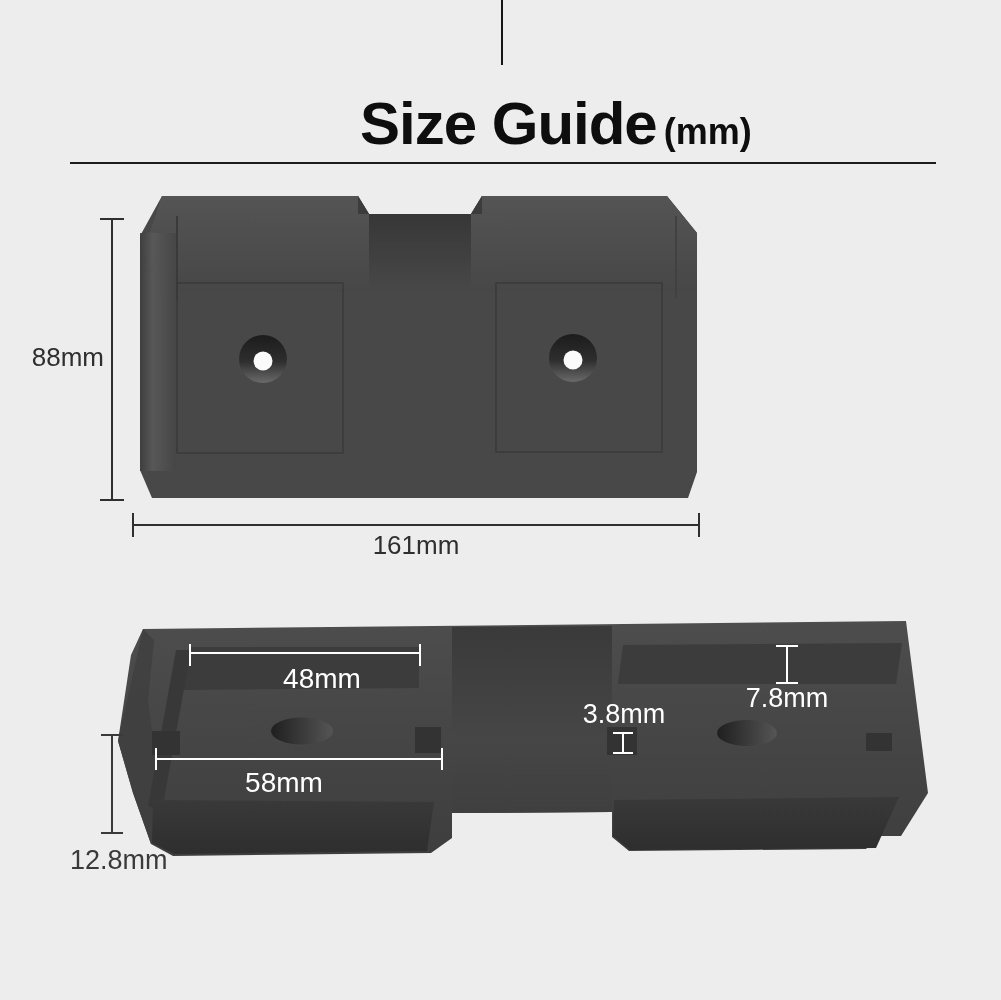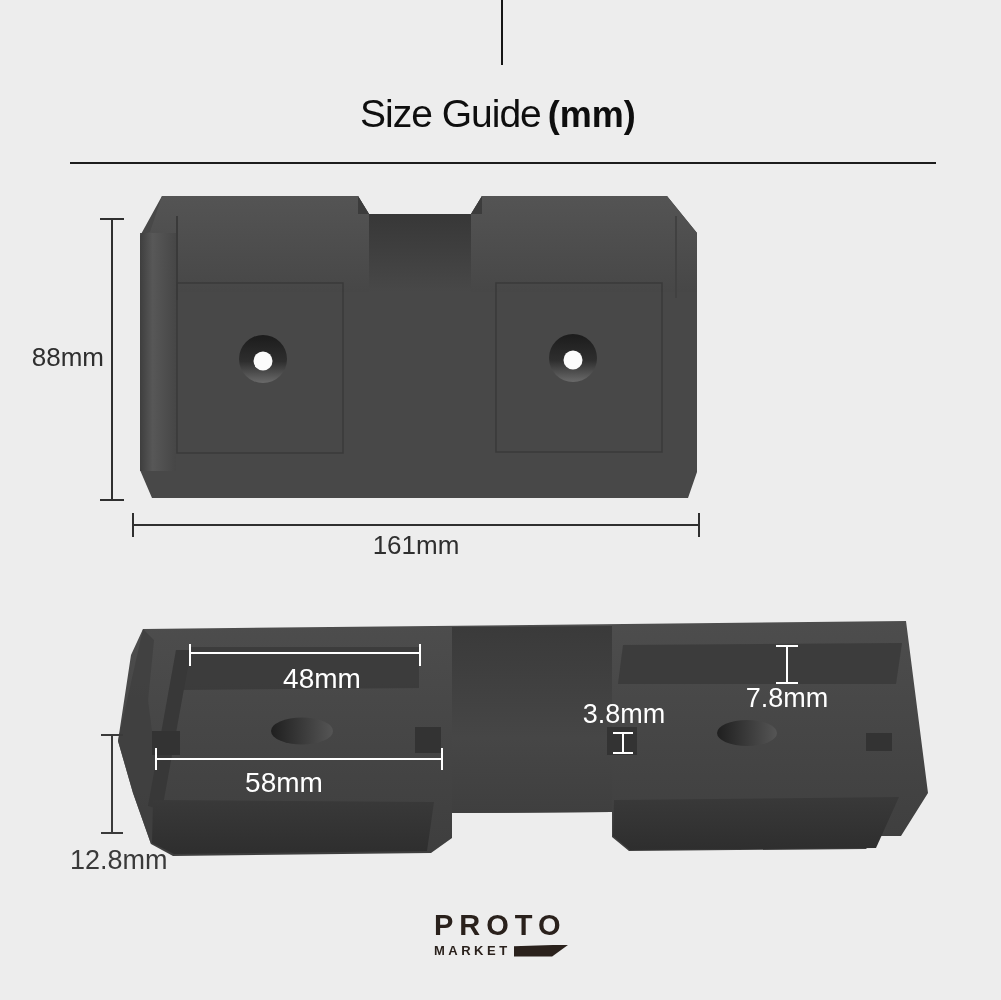--- a/index.html
+++ b/index.html
@@ -9,21 +9,21 @@
     font-family:"Liberation Sans","DejaVu Sans",sans-serif;
     position:relative;overflow:hidden;
   }
   .canvas{position:absolute;inset:0;width:1001px;height:1000px;}
   .top-tick{position:absolute;left:501px;top:0;width:2px;height:65px;background:#161616;}
   .header{
     position:absolute;left:360px;top:94px;
     display:flex;align-items:baseline;gap:7px;
     color:#0e0e0e;white-space:nowrap;
   }
-  .header .title{font-size:39px;font-weight:normal;letter-spacing:-1px;line-height:1;}
+  .header .title{font-size:60px;font-weight:bold;letter-spacing:-1px;line-height:1;}
   .header .unit{font-size:36px;font-weight:bold;line-height:1;}
   .divider{position:absolute;left:70px;top:162px;width:866px;height:0;border-top:2px solid #1d1d1d;}
   svg text{font-family:"Liberation Sans","DejaVu Sans",sans-serif;}
   .diagram{position:absolute;left:0;top:0;}
   .logo{position:absolute;left:434px;top:911px;color:#2a211c;}
   .logo .proto{font-size:29px;font-weight:bold;letter-spacing:6px;line-height:1;}
   .logo .market-row{display:flex;align-items:center;margin-top:4px;}
   .logo .market{font-size:13px;font-weight:bold;letter-spacing:3.5px;line-height:1;}
   .logo .swoosh{width:55px;height:12px;margin-left:3px;background:#2a211c;
     clip-path:polygon(0 15%,100% 0,70% 100%,0 100%);}
@@ -162,21 +162,14 @@
 
       <g stroke="#3a3a3a" stroke-width="2">
         <line x1="112" y1="735" x2="112" y2="833"></line>
         <line x1="101" y1="735" x2="123" y2="735"></line>
         <line x1="101" y1="833" x2="123" y2="833"></line>
       </g>
       <text x="70" y="869" text-anchor="start" font-size="27" fill="#3a3a3a">12.8mm</text>
     </g>
   </svg>
 
-  <div class="logo">
-    <div class="proto">PROTO</div>
-    <div class="market-row">
-      <span class="market">MARKET</span>
-      <span class="swoosh"></span>
-    </div>
-  </div>
 
 </div>
 
 </body></html>

